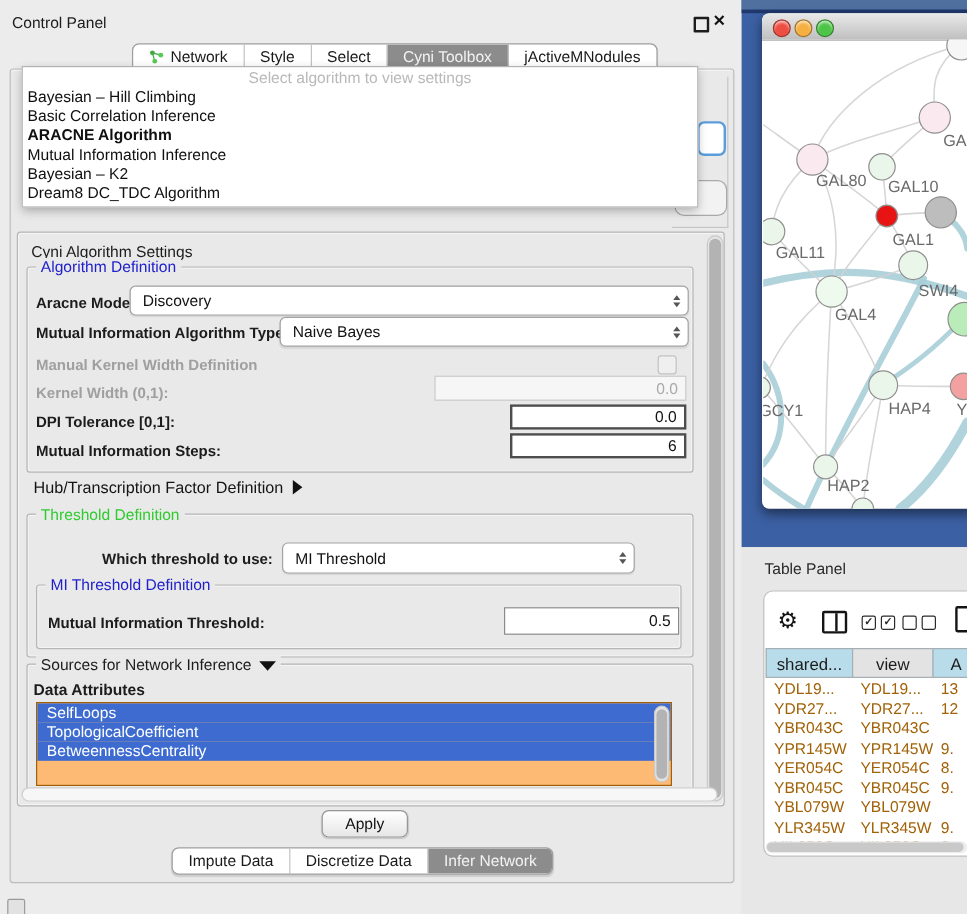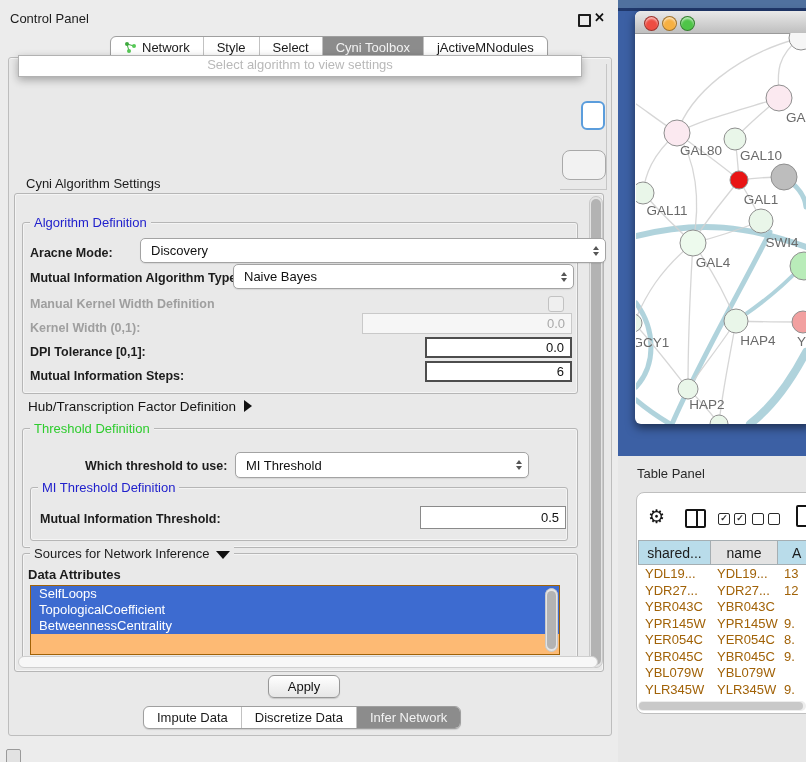--- a/index.html
+++ b/index.html
@@ -116,30 +116,30 @@
     </div>
 
   <div class="abs main-panel"></div>
 
   <div class="abs frag-vline"></div>
   <div class="abs frag-hline"></div>
   <div class="abs frag-combo"></div>
   <div class="abs frag-field"></div>
 
   <div class="abs group" style="left:14px;top:193px;width:588px;height:477px;"></div>
-  <div class="abs gtitle t-black" style="left:22px;top:176px;">Cyni Algorithm Settings</div>
+  <div class="abs gtitle t-black" style="left:22px;top:202px;">Cyni Algorithm Settings</div>
   <div class="abs vscroll" style="left:589px;top:196px;width:12px;height:470px;">
       <div class="thumb"></div>
     </div>
 
   <div class="abs group" style="left:22px;top:222px;width:554px;height:170px;"></div>
   <div class="abs gtitle t-blue" style="left:30px;top:215px;">Algorithm Definition</div>
 
   <div class="abs lbl" style="left:30px;top:246px;">Aracne Mode:</div>
-  <div class="abs combo" style="left:108px;top:238px;width:448px;height:23px;margin-left:32px;">
+  <div class="abs combo" style="left:108px;top:238px;width:448px;height:23px;">
     <span>Discovery</span>
     <span class="arrows">
         <span class="arr-up"></span>
         <span class="arr-dn"></span>
       </span>
   </div>
 
   <div class="abs lbl" style="left:30px;top:271px;">Mutual Information Algorithm Type:</div>
   <div class="abs combo" style="left:233px;top:264px;width:323px;height:23px;">
     <span>Naive Bayes</span>
@@ -288,21 +288,21 @@
     <span class="cbicon">✓</span>
     <span class="cbicon">✓</span>
   </div>
   <div class="abs" style="left:752px;top:513px;display:flex;gap:4px;">
     <span class="cbicon"></span>
     <span class="cbicon"></span>
   </div>
   <div class="abs docicon"></div>
 
   <div class="abs th-cell th-blue" style="left:638px;width:73px;">shared...</div>
-  <div class="abs th-cell th-gray" style="left:710px;width:68px;">name</div>
+  <div class="abs th-cell th-gray" style="left:710px;width:68px;">view</div>
   <div class="abs th-cell th-blue" style="left:777px;width:40px;justify-content:flex-start;padding-left:14px;">A</div>
 
   <div class="abs t-rows" id="t-rows">
       <div class="t-row">
         <span class="c1">YDL19...</span>
         <span class="c2">YDL19...</span>
         <span class="c3">13</span>
       </div>
       <div class="t-row">
         <span class="c1">YDR27...</span>
@@ -344,15 +344,23 @@
         <span class="c2">YIL052C</span>
         <span class="c3">9</span>
       </div>
     </div>
   <div class="abs tp-hscroll">
       <div class="thumb"></div>
     </div>
 
   <div class="abs popup">
     <div class="prompt">Select algorithm to view settings</div>
+    <div id="popup-items">
+        <div class="pitem">Bayesian – Hill Climbing</div>
+        <div class="pitem">Basic Correlation Inference</div>
+        <div class="pitem selected">ARACNE Algorithm</div>
+        <div class="pitem">Mutual Information Inference</div>
+        <div class="pitem">Bayesian – K2</div>
+        <div class="pitem">Dream8 DC_TDC Algorithm</div>
+      </div>
   </div>
 
 </div>
 
 </body></html>

